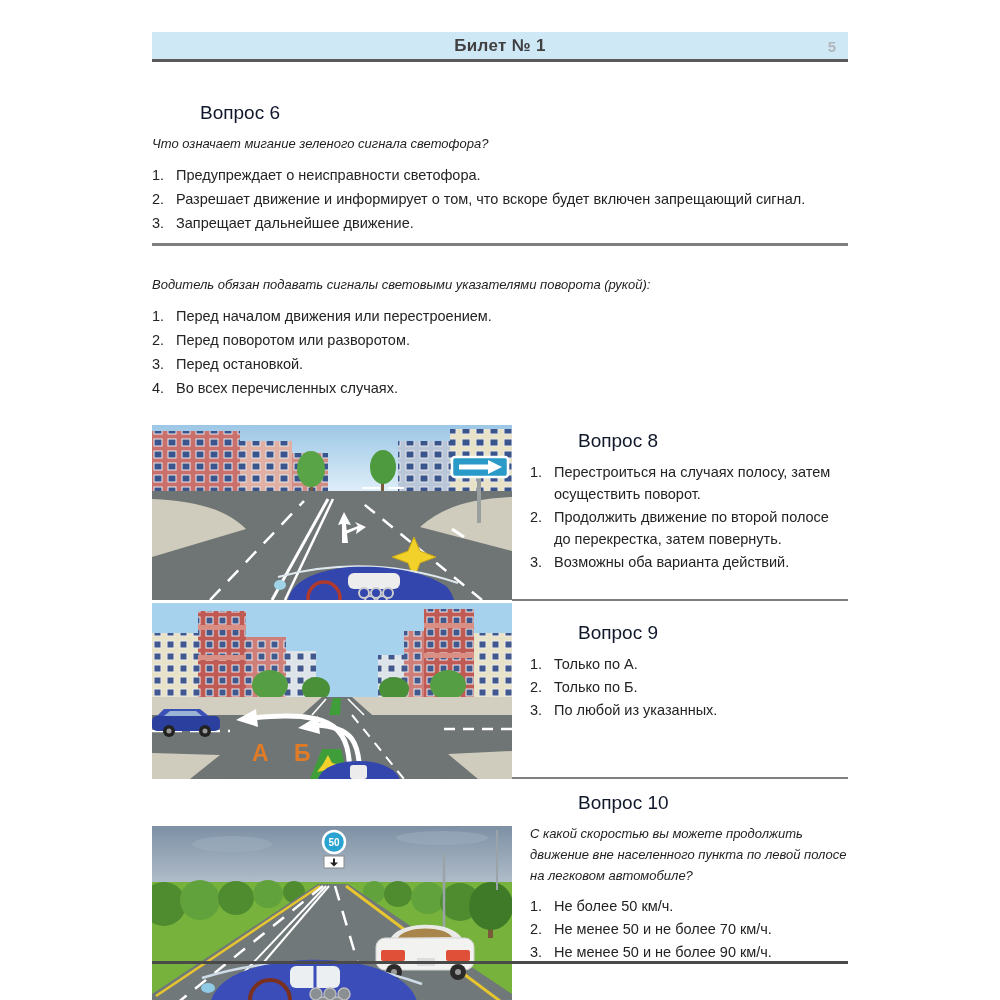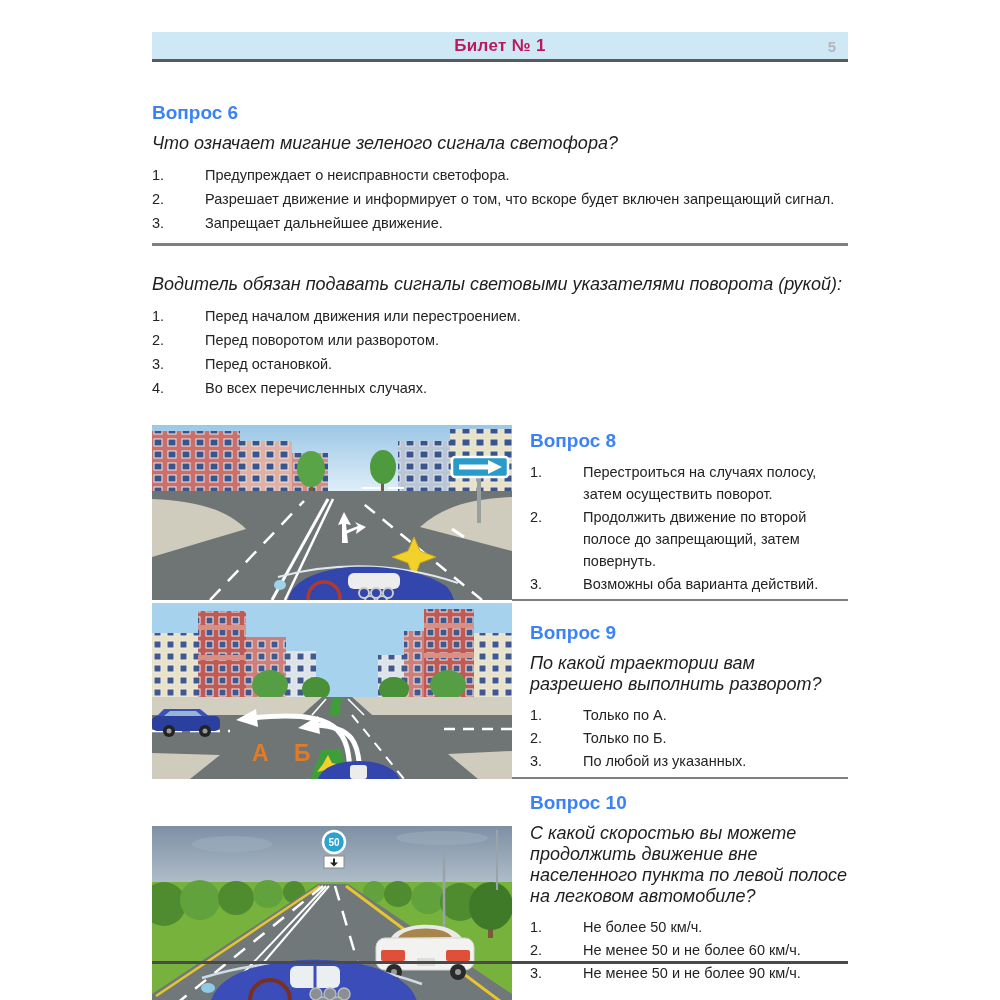--- a/index.html
+++ b/index.html
@@ -4,30 +4,30 @@
 <style>
   * { margin:0; padding:0; box-sizing:border-box; }
   html,body { background:#ffffff; }
   .sheet { position:relative; width:1000px; height:1000px; background:#fff;
            font-family:"Liberation Sans", sans-serif; color:#232323; overflow:hidden; }
 
   
   .header { position:absolute; left:152px; top:32px; width:696px; height:30px;
             background:#cfe8f6; border-bottom:3px solid #5a5a5a;
             display:flex; align-items:center; justify-content:center; }
-  .header-title { color:#be185d; font-weight:bold; font-size:17px; letter-spacing:.3px; }
+  .header-title { color:#404040; font-weight:bold; font-size:17px; letter-spacing:.3px; }
   .page-num { position:absolute; right:12px; top:6px; color:#b0b6bb; font-weight:bold; font-size:15px; }
 
   
   .qblock { position:absolute; }
-  .q-title { color:#3b82f6; font-size:19px; font-weight:bold; margin-bottom:9px; }
-  .q-text  { font-style:italic; font-size:18px; line-height:21px; margin-bottom:9px; color:#1e1e1e; }
+  .q-title { color:#0f172a; font-size:19px; font-weight:normal; margin-bottom:9px;margin-left:48px; }
+  .q-text  { font-style:italic; font-size:13px; line-height:21px; margin-bottom:9px; color:#1e1e1e; }
   .ans { display:flex; font-size:14.5px; line-height:24px; }
   .ans .n { width:24px; flex:0 0 24px; }
-  .ans .t { flex:1;margin-left:29px; }
+  .ans .t { flex:1; }
   .side .ans { line-height:22px; margin-bottom:1px; }
 
   .sep { position:absolute; background:#7f7f7f; }
   .sep-dark { position:absolute; background:#4a4a4a; }
 
   .scene { position:absolute; left:152px; width:360px; overflow:hidden; background:#9fc9e8; }
   .scene svg { display:block; width:100%; height:100%; }
 
   .side { position:absolute; left:530px; width:318px; }
 </style>
@@ -158,21 +158,21 @@
 
   <div class="side" style="top:430px;">
     <div class="q-title">Вопрос 8</div>
     <div>
       <div class="ans">
         <span class="n">1.</span>
         <span class="t">Перестроиться на случаях полосу, затем осуществить поворот.</span>
       </div>
       <div class="ans">
         <span class="n">2.</span>
-        <span class="t">Продолжить движение по второй полосе до запрещающий, затем повернуть.</span>
+        <span class="t">Продолжить движение по второй полосе до перекрестка, затем повернуть.</span>
       </div>
       <div class="ans">
         <span class="n">3.</span>
         <span class="t">Возможны оба варианта действий.</span>
       </div>
     </div>
   </div>
 
   <div class="sep" style="left:512px; top:599px; width:336px; height:2px;"></div>
 
@@ -250,21 +250,20 @@
       <polygon points="176,152 180,160 189,162 181,166 181,175 174,167 165,169 171,161" fill="#f2d22a"></polygon>
       <g>
         <path d="M166,176 C170,164 186,158 207,158 C228,158 243,165 248,176 Z" fill="#3346ad"></path>
         <rect x="198" y="162" width="17" height="14" rx="3" fill="#ececec"></rect>
       </g>
     </svg>
   </div>
 
   <div class="side" style="top:622px;">
     <div class="q-title">Вопрос 9</div>
-    <div class="q-text">По какой траектории вам разрешено выполнить разворот?</div>
     <div>
       <div class="ans">
         <span class="n">1.</span>
         <span class="t">Только по А.</span>
       </div>
       <div class="ans">
         <span class="n">2.</span>
         <span class="t">Только по Б.</span>
       </div>
       <div class="ans">
@@ -358,21 +357,21 @@
   <div class="side" style="top:792px;">
     <div class="q-title">Вопрос 10</div>
     <div class="q-text">С какой скоростью вы можете продолжить движение вне населенного пункта по левой полосе на легковом автомобиле?</div>
     <div>
       <div class="ans">
         <span class="n">1.</span>
         <span class="t">Не более 50 км/ч.</span>
       </div>
       <div class="ans">
         <span class="n">2.</span>
-        <span class="t">Не менее 50 и не более 60 км/ч.</span>
+        <span class="t">Не менее 50 и не более 70 км/ч.</span>
       </div>
       <div class="ans">
         <span class="n">3.</span>
         <span class="t">Не менее 50 и не более 90 км/ч.</span>
       </div>
     </div>
   </div>
 
   <div class="sep-dark" style="left:152px; top:961px; width:696px; height:3px;"></div>
 

